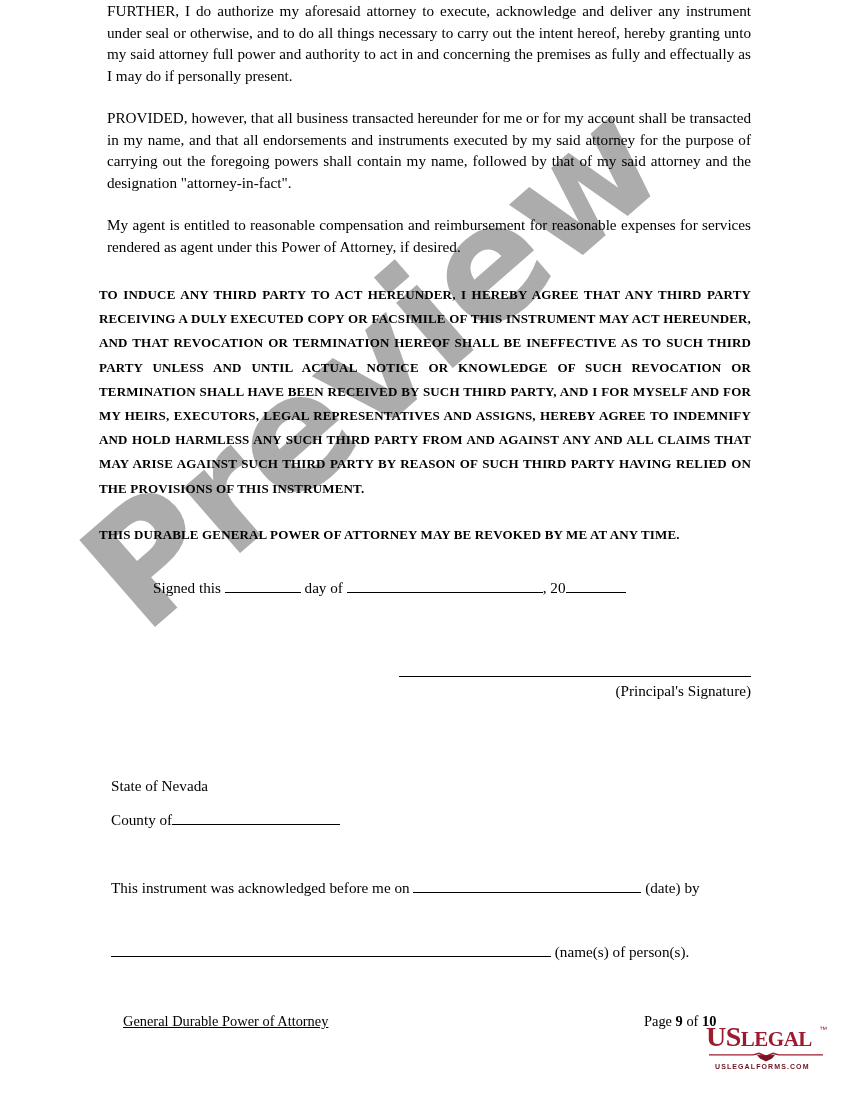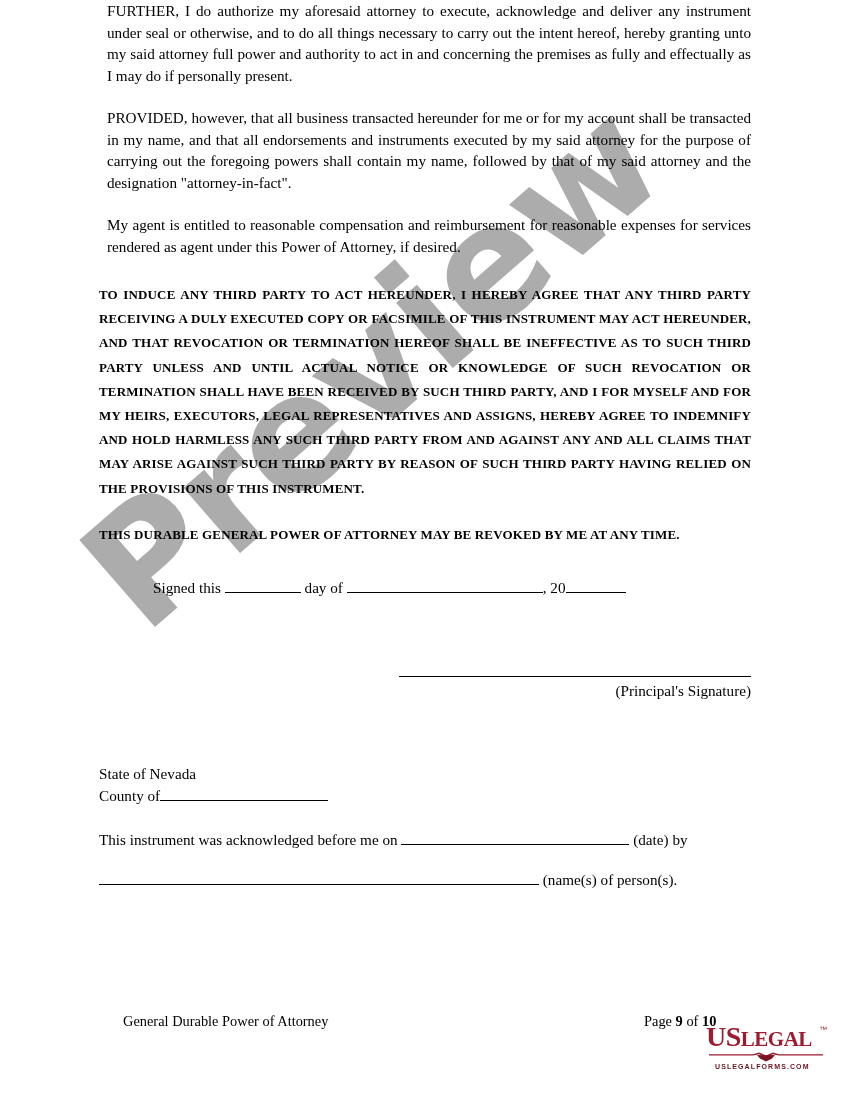--- a/index.html
+++ b/index.html
@@ -99,21 +99,21 @@
   }
   .sig-caption {
     font-size: 15.2px;
     line-height: 21px;
     padding-top: 3px;
     text-align: right;
   }
 
   
   .notary-line {
-    margin: 0;
+    margin: 12px;
     font-size: 15.2px;
     line-height: 22px;
     white-space: nowrap;
   }
   .ul-county { display: inline-block; width: 168px; border-bottom: 1px solid #000; }
   .ul-date { display: inline-block; width: 228px; border-bottom: 1px solid #000; }
   .ul-names { display: inline-block; width: 440px; border-bottom: 1px solid #000; }
 
   
   #footer {
@@ -122,20 +122,21 @@
     top: 1002px;
     width: 850px;
     height: 90px;
     z-index: 10;
   }
   #footer .foot-left {
     position: absolute;
     left: 123px;
     top: 11px;
     font-size: 14.4px;
+    text-decoration: underline;
   }
   #footer .foot-right {
     position: absolute;
     left: 644px;
     top: 11px;
     font-size: 14.4px;
     white-space: nowrap;
   }
   #footer .foot-right b { font-weight: bold; }
 

